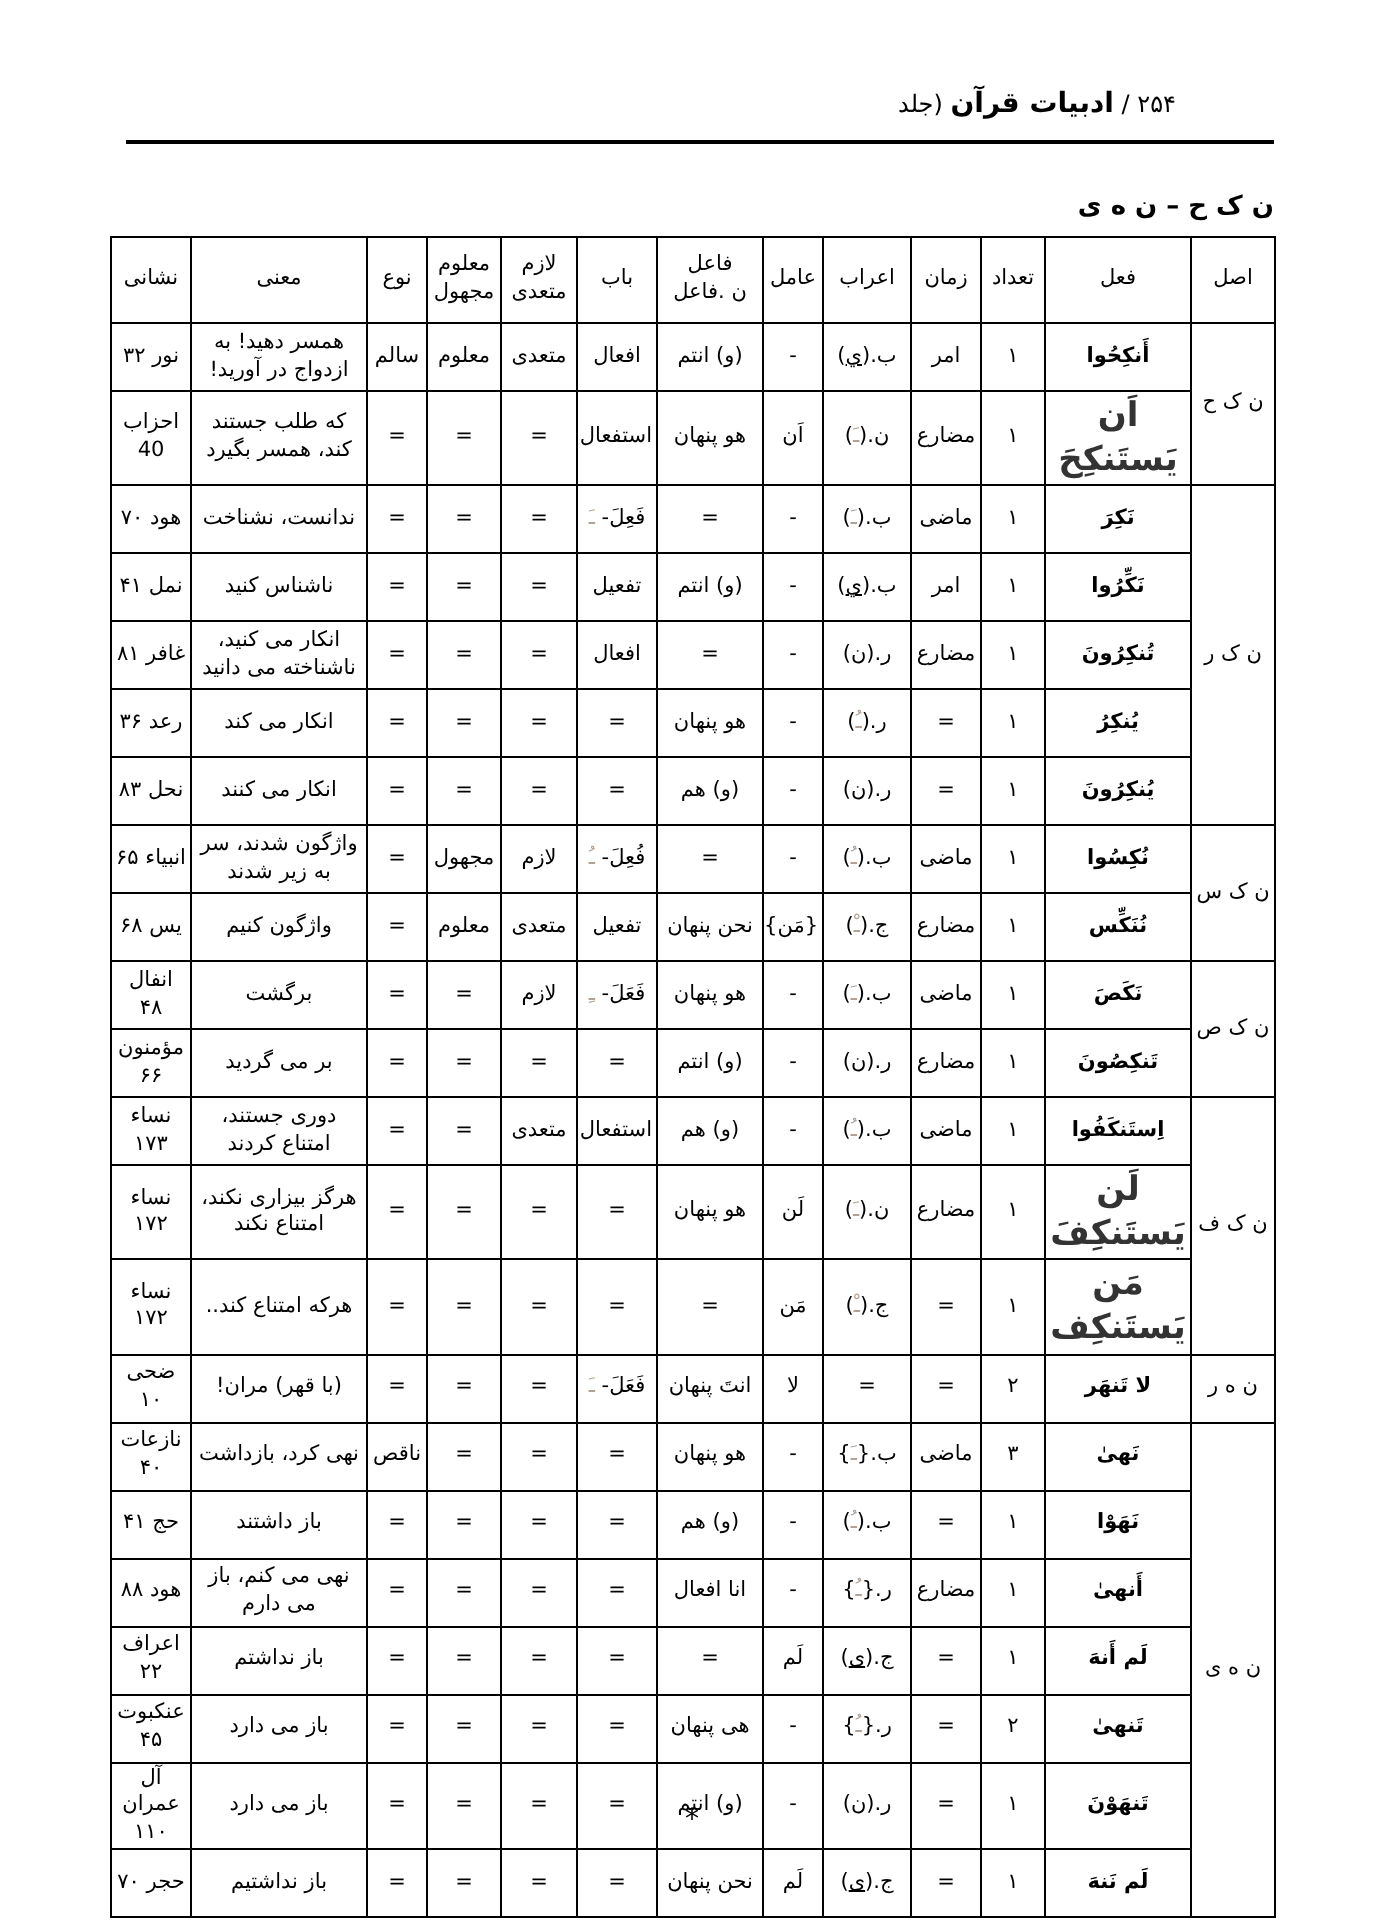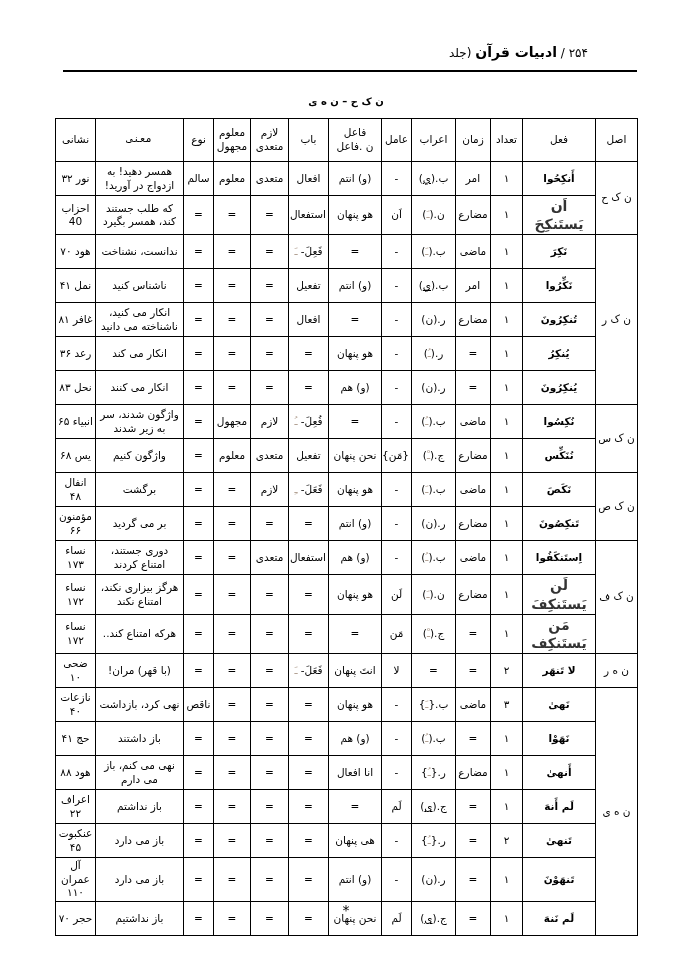--- a/index.html
+++ b/index.html
@@ -1,30 +1,30 @@
 <!DOCTYPE html>
 <html lang="fa" dir="rtl"><head>
 <meta charset="utf-8">
 <style>
   html,body{margin:0;padding:0;background:#fff;}
   body{font-family:"DejaVu Sans",sans-serif;color:#000;}
   .page{position:relative;width:700px;height:966px;background:#ffffff;overflow:hidden;direction:rtl;}
   .hdr{position:absolute;top:44px;right:112px;font-size:12px;direction:rtl;white-space:nowrap;}
   .hdr b{font-size:14px;}
   .hdr-rule{position:absolute;top:70px;left:63px;width:574px;height:2px;background:#000;}
-  .tbl-title{position:absolute;top:96px;left:55px;width:582px;text-align:center;font-weight:bold;font-size:10px;letter-spacing:1px;}
+  .tbl-title{position:absolute;top:96px;left:55px;width:582px;text-align:right;font-weight:bold;font-size:13px;letter-spacing:1px;}
   table.main{position:absolute;top:118px;left:55px;width:582px;border-collapse:collapse;table-layout:fixed;direction:rtl;}
   table.main th,table.main td{border:1px solid #000;padding:1px 2px;text-align:center;vertical-align:middle;font-size:10.5px;line-height:1.3;overflow:hidden;}
   table.main th{height:40px;font-weight:normal;white-space:pre-line;}
   table.main td{height:31px;}
   th.big{font-size:14.5px;font-weight:bold;}
-  th.bold{font-weight:bold;font-family:Liberation Mono, monospace;}
+  th.bold{font-weight:bold;}
   td.c-asl{vertical-align:top;padding-top:5px;font-size:11px;letter-spacing:1px;}
   td.c-fe3l{font-weight:bold;font-size:14.5px;}
-  td.c-fe3l.small{font-size:14px;font-weight:bold;color:#333;}
+  td.c-fe3l.small{font-size:17px;font-weight:bold;color:#333;}
   td.c-fael,td.c-bab,td.c-lazem,td.c-malum,td.c-nove,td.c-amel{font-size:10px;}
   td.c-mani{font-weight:normal;font-size:10.5px;}
   td.c-neshani{font-size:9.5px;}
   td.c-i3rab{font-size:10.5px;white-space:nowrap;}
   .lite{color:#b3a294;}
   .udel{text-decoration:underline;}
   .footer-star{position:absolute;top:902px;left:55px;width:582px;text-align:center;font-size:14px;}
 </style>
 </head>
 <body>

